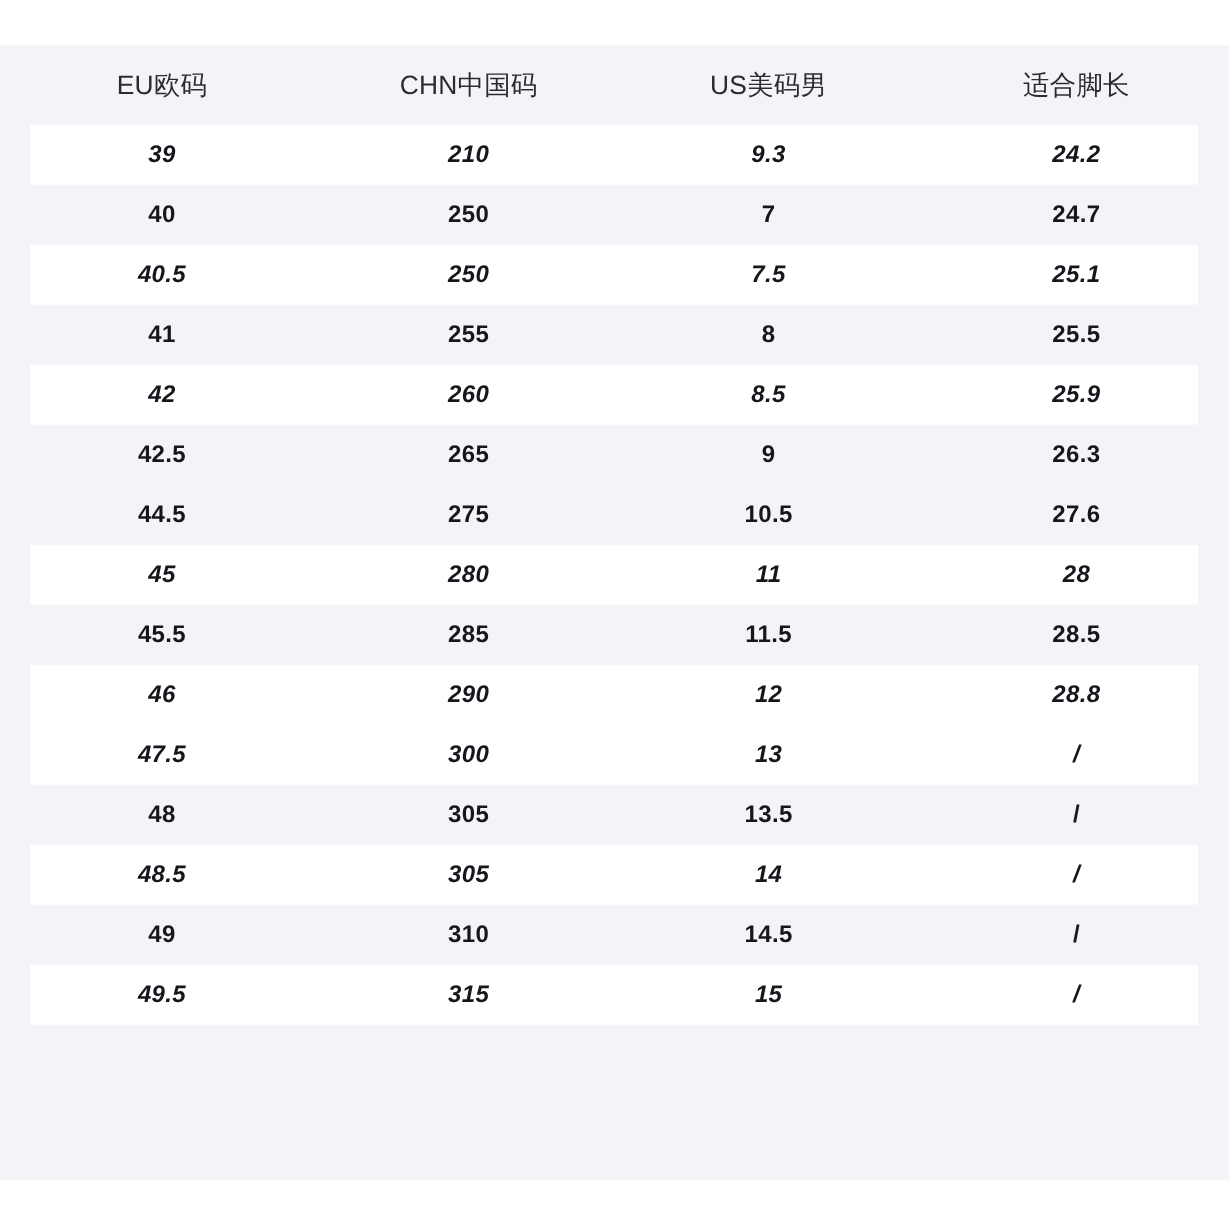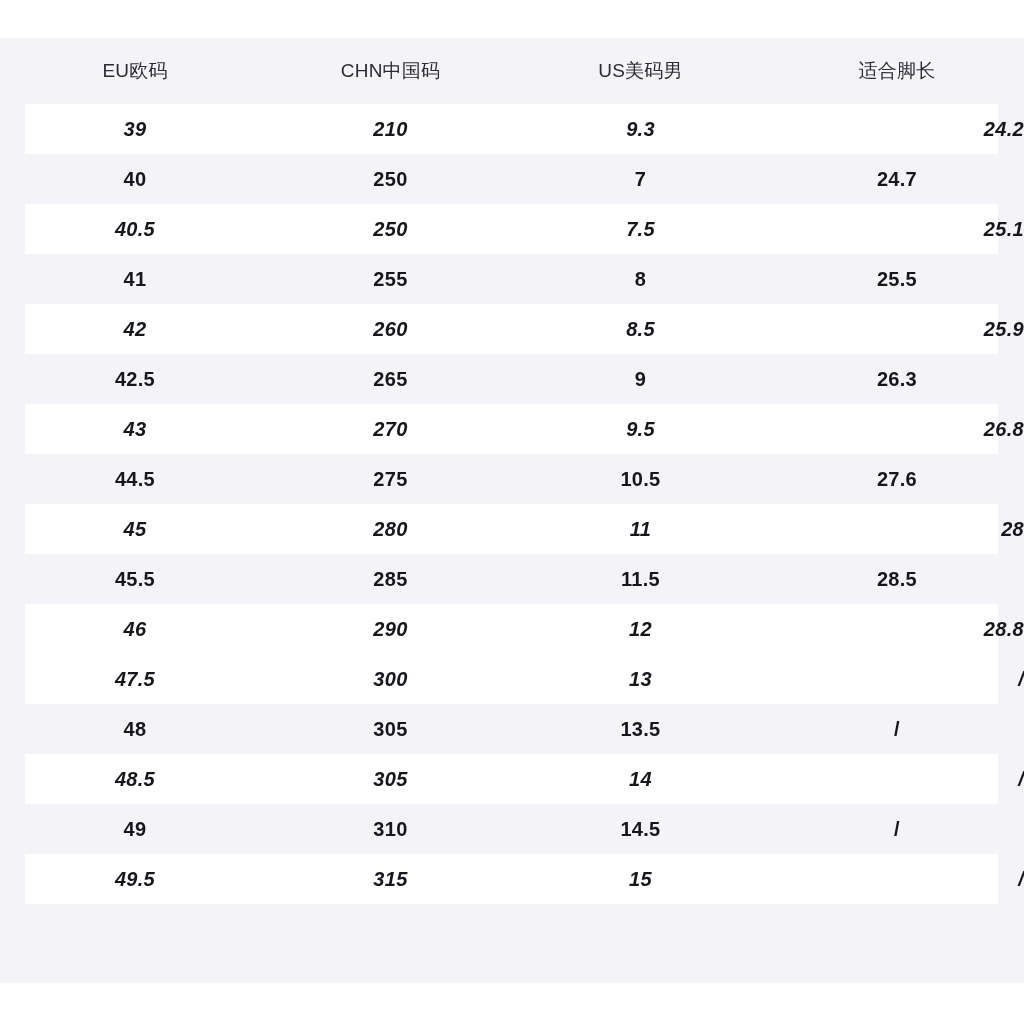--- a/index.html
+++ b/index.html
@@ -35,21 +35,21 @@
   .chart-table col.c2 { width: 241px; }
   .chart-table col.c3 { width: 259px; }
   .chart-table col.c4 { width: 254px; }
 
   
   .header-row th {
     height: 66px;
     padding: 0;
     text-align: center;
     vertical-align: middle;
-    font-size: 19px;
+    font-size: 22px;
     font-weight: 400;
     color: #2b2b33;
     background: #f4f4f8;
     letter-spacing: 0.2px;
   }
 
   
   .data-row td {
     height: 50px;
     padding: 0;
@@ -65,21 +65,20 @@
   .data-row.stripe td {
     background: #ffffff;
     font-style: italic;
   }
   
   .data-row.stripe td:first-child {
     background: linear-gradient(to right, #f4f4f8 0px, #f4f4f8 25px, #ffffff 25px);
   }
   .data-row.stripe td:last-child {
     background: linear-gradient(to left, #f4f4f8 0px, #f4f4f8 26px, #ffffff 26px);
-    text-align: right;
   }
 
   .cell-text {
     display: block;
     line-height: 50px;
   }
   .header-text {
     display: block;
     line-height: 66px;
   }
@@ -189,34 +188,20 @@
         <td>
             <span class="cell-text">265</span>
           </td>
         <td>
             <span class="cell-text">9</span>
           </td>
         <td>
             <span class="cell-text">26.3</span>
           </td>
       </tr>
-      <tr class="data-row stripe">
-        <td>
-            <span class="cell-text">43</span>
-          </td>
-        <td>
-            <span class="cell-text">270</span>
-          </td>
-        <td>
-            <span class="cell-text">9.5</span>
-          </td>
-        <td>
-            <span class="cell-text">26.8</span>
-          </td>
-      </tr>
       <tr class="data-row">
         <td>
             <span class="cell-text">44.5</span>
           </td>
         <td>
             <span class="cell-text">275</span>
           </td>
         <td>
             <span class="cell-text">10.5</span>
           </td>

